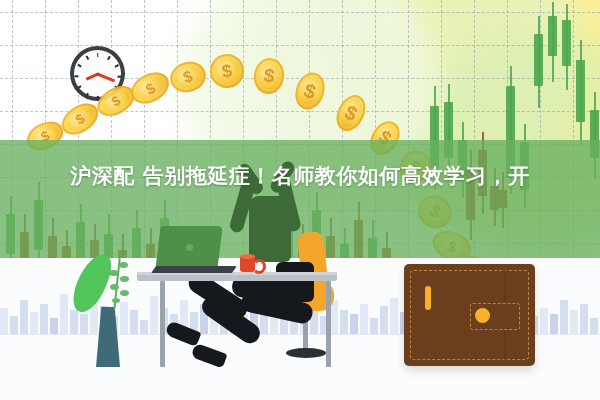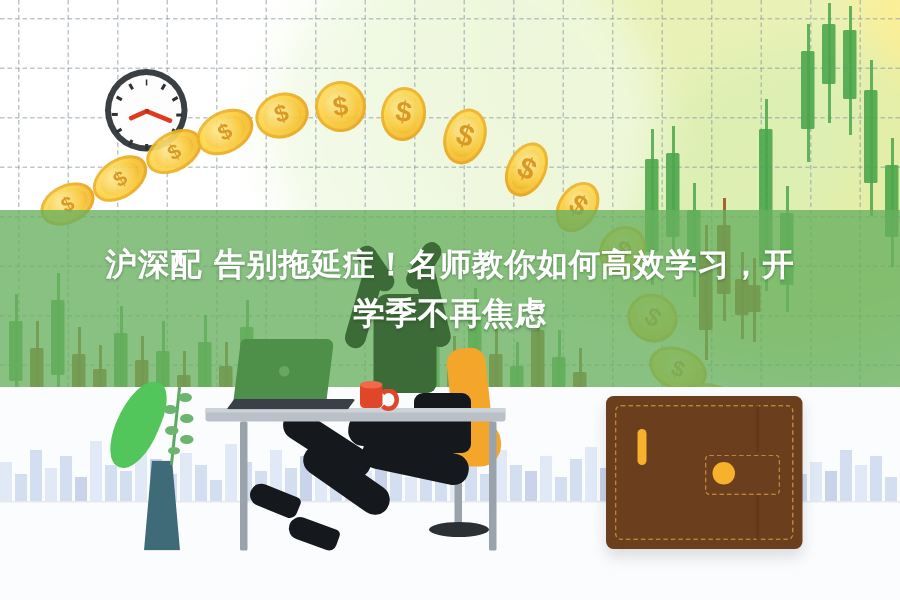--- a/index.html
+++ b/index.html
@@ -501,16 +501,15 @@
     <div class="flapline" style="left:100px;top:6px;width:1.5px;height:90px;opacity:.55;"></div>
     <div class="strap" style="left:65px;top:38px;width:50px;height:27px;
                 box-shadow:inset 0 0 0 1.4px rgba(201,138,60,.0);"></div>
     <div class="seam" style="left:66px;top:39px;width:48px;height:25px;border-radius:3px;"></div>
     <div class="clasp" style="left:71px;top:44px;width:15px;height:15px;"></div>
     <div class="card" style="left:21px;top:22px;width:6px;height:24px;"></div>
   </div>
 
   <div class="headline" style="top:160px;">
     <div>沪深配 告别拖延症！名师教你如何高效学习，开</div>
-    <div>学季不再焦虑</div>
   </div>
 
 </div>
 
 </body></html>

